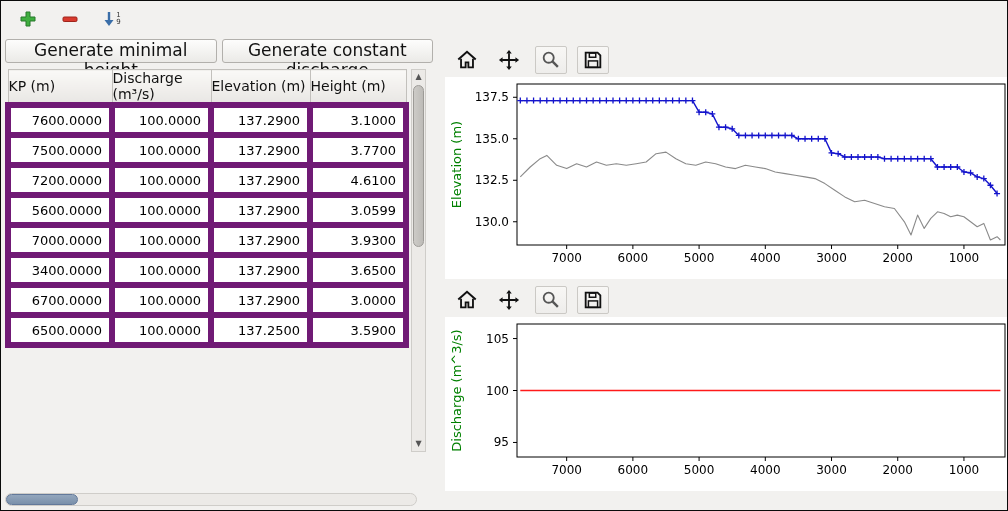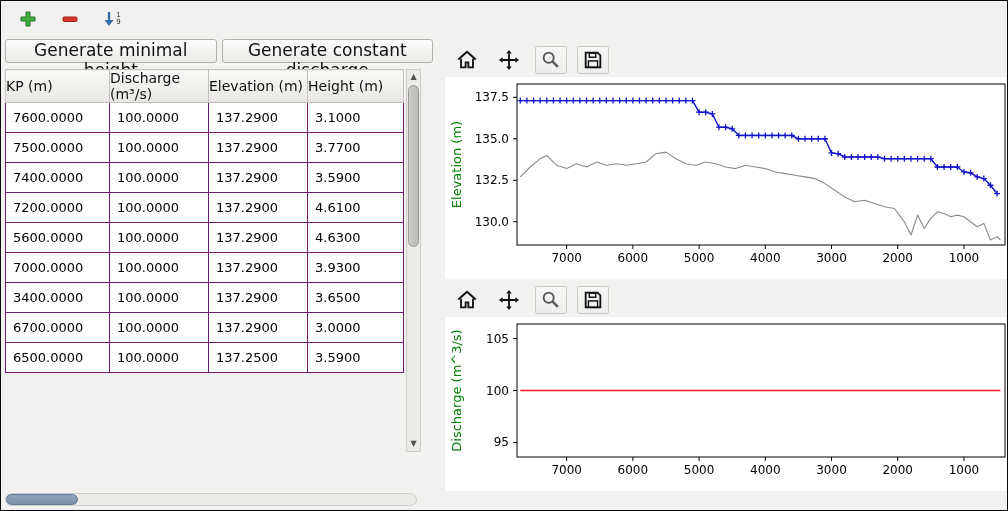--- a/index.html
+++ b/index.html
@@ -31,22 +31,22 @@
   .left { width:436px; flex:0 0 436px; display:flex; flex-direction:column; padding:0 2px 4px 4px; }
   .gen-row { display:flex; gap:5px; padding:2px 2px 6px 0; }
   .gen-btn { flex:1; height:24px; font-size:17px; font-family:inherit; color:#111;
              background:linear-gradient(#fdfdfc,#ebeae7); border:1px solid #b2b0ac;
              border-radius:3px; cursor:pointer; }
 
   .table-zone { flex:1; display:flex; min-height:0; }
   table { border-collapse:collapse; table-layout:fixed; width:398px; align-self:flex-start; }
   th { height:23px; font-weight:normal; font-size:14px; text-align:left;
        background:linear-gradient(#faf9f7,#e9e7e4); border:1px solid #c2c0bc; color:#111; }
-  td { height:30px; font-size:13px; border:1px solid #701a75; background:#fff;
-       padding:0 7px; color:#000; vertical-align:middle; }
+  td { height:30px; font-size:13px; border:6px solid #701a75; background:#fff;
+       padding:0 7px; color:#000; vertical-align:middle;text-align:right; }
   col.c0{width:104px} col.c1{width:99px} col.c2{width:99px} col.c3{width:96px}
 
   .vscroll { width:15px; flex:0 0 15px; margin-left:2px; background:#eceae7;
              border:1px solid #cfcdc9; display:flex; flex-direction:column; height:383px; }
   .vscroll .arrow { height:14px; flex:0 0 14px; font-size:8px; color:#555; text-align:center;
                     line-height:14px; cursor:pointer; }
   .vscroll .track { flex:1; position:relative; }
   .vscroll .thumb { position:absolute; top:1px; left:1px; right:1px; height:46%;
                     background:linear-gradient(90deg,#cdcbc7,#bdbbb7); border:1px solid #9d9b97;
                     border-radius:7px; cursor:pointer; }
@@ -126,36 +126,30 @@
                 <td>137.2900</td>
                 <td>3.1000</td>
               </tr>
               <tr>
                 <td>7500.0000</td>
                 <td>100.0000</td>
                 <td>137.2900</td>
                 <td>3.7700</td>
               </tr>
               <tr>
-                <td>7400.0000</td>
-                <td>100.0000</td>
-                <td>137.2900</td>
-                <td>3.5900</td>
-              </tr>
-              <tr>
                 <td>7200.0000</td>
                 <td>100.0000</td>
                 <td>137.2900</td>
                 <td>4.6100</td>
               </tr>
               <tr>
                 <td>5600.0000</td>
                 <td>100.0000</td>
                 <td>137.2900</td>
-                <td>4.6300</td>
+                <td>3.0599</td>
               </tr>
               <tr>
                 <td>7000.0000</td>
                 <td>100.0000</td>
                 <td>137.2900</td>
                 <td>3.9300</td>
               </tr>
               <tr>
                 <td>3400.0000</td>
                 <td>100.0000</td>

